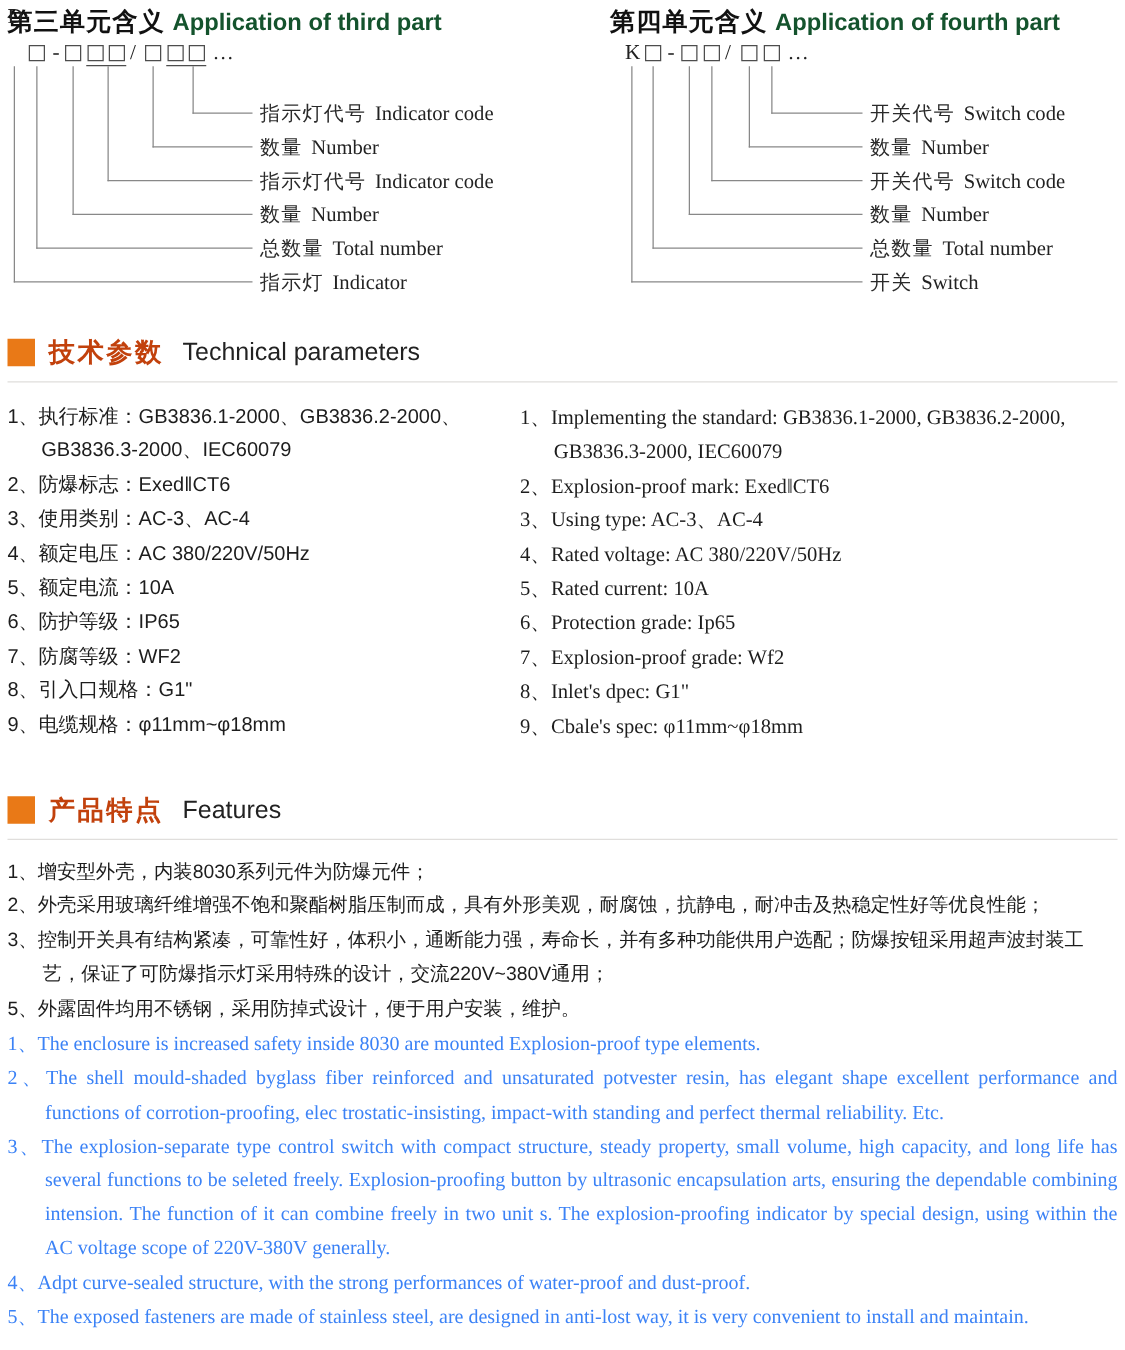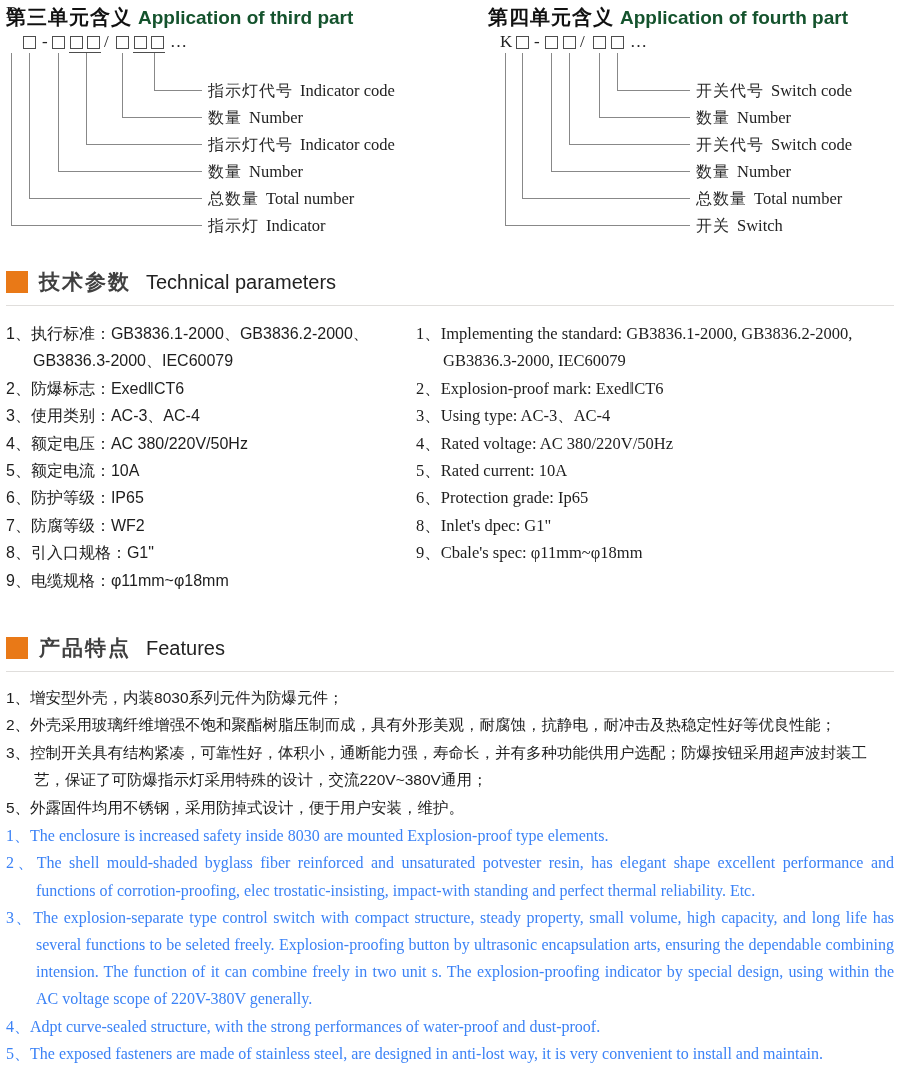--- a/index.html
+++ b/index.html
@@ -26,21 +26,21 @@
   .leader { position:absolute; border-left:1.2px solid #888; border-bottom:1.2px solid #888; }
 
   .code-label { position:absolute; height:26px; line-height:26px; white-space:nowrap;text-align:right; }
   .code-label .zh { font-size:16px; color:#2a2a2a; letter-spacing:1px; }
   .code-label .en { font-family:"Liberation Serif", serif; font-size:16.5px;
                     color:#222; margin-left:7px; }
 
   
   .section-header { display:flex; align-items:center; gap:11px; }
   .bullet { width:22px; height:22px; flex:0 0 22px; }
-  .section-header .zh { font-weight:bold; font-size:21px; letter-spacing:2px; color:#404040; }
+  .section-header .zh { font-weight:bold; font-size:21px; letter-spacing:2px; color:#c2410c; }
   .section-header .en { font-size:20px; color:#222; margin-left:4px; }
   .divider { border-bottom:1.5px solid #e0dedc; margin-top:9px; }
 
   
   .tech-cols { display:flex; margin-top:14px; }
   .tech-col-zh { width:409px; }
   .tech-col-en { flex:1; padding-left:1px; }
   .tech-item { font-size:16px; line-height:27.4px;
                padding-left:27px; text-indent:-27px; color:#1d1d1d; }
   .tech-col-en .tech-item { font-family:"Liberation Serif", serif; font-size:16.5px; }
@@ -168,20 +168,21 @@
         <div class="tech-item">8、引入口规格：G1"</div>
         <div class="tech-item">9、电缆规格：φ11mm~φ18mm</div>
       </div>
       <div class="tech-col-en">
         <div class="tech-item">1、Implementing the standard: GB3836.1-2000, GB3836.2-2000, GB3836.3-2000, IEC60079</div>
         <div class="tech-item">2、Explosion-proof mark: Exed‖CT6</div>
         <div class="tech-item">3、Using type: AC-3、AC-4</div>
         <div class="tech-item">4、Rated voltage: AC 380/220V/50Hz</div>
         <div class="tech-item">5、Rated current: 10A</div>
         <div class="tech-item">6、Protection grade: Ip65</div>
+        <div class="tech-item">7、Explosion-proof grade: Wf2</div>
         <div class="tech-item">8、Inlet's dpec: G1"</div>
         <div class="tech-item">9、Cbale's spec: φ11mm~φ18mm</div>
       </div>
     </div>
   </div>
 
   <div class="section" style="margin-top:40px;">
     <div class="section-header">
       <span class="bullet" style="background:#e97917;"></span>
       <span class="zh">产品特点</span>

